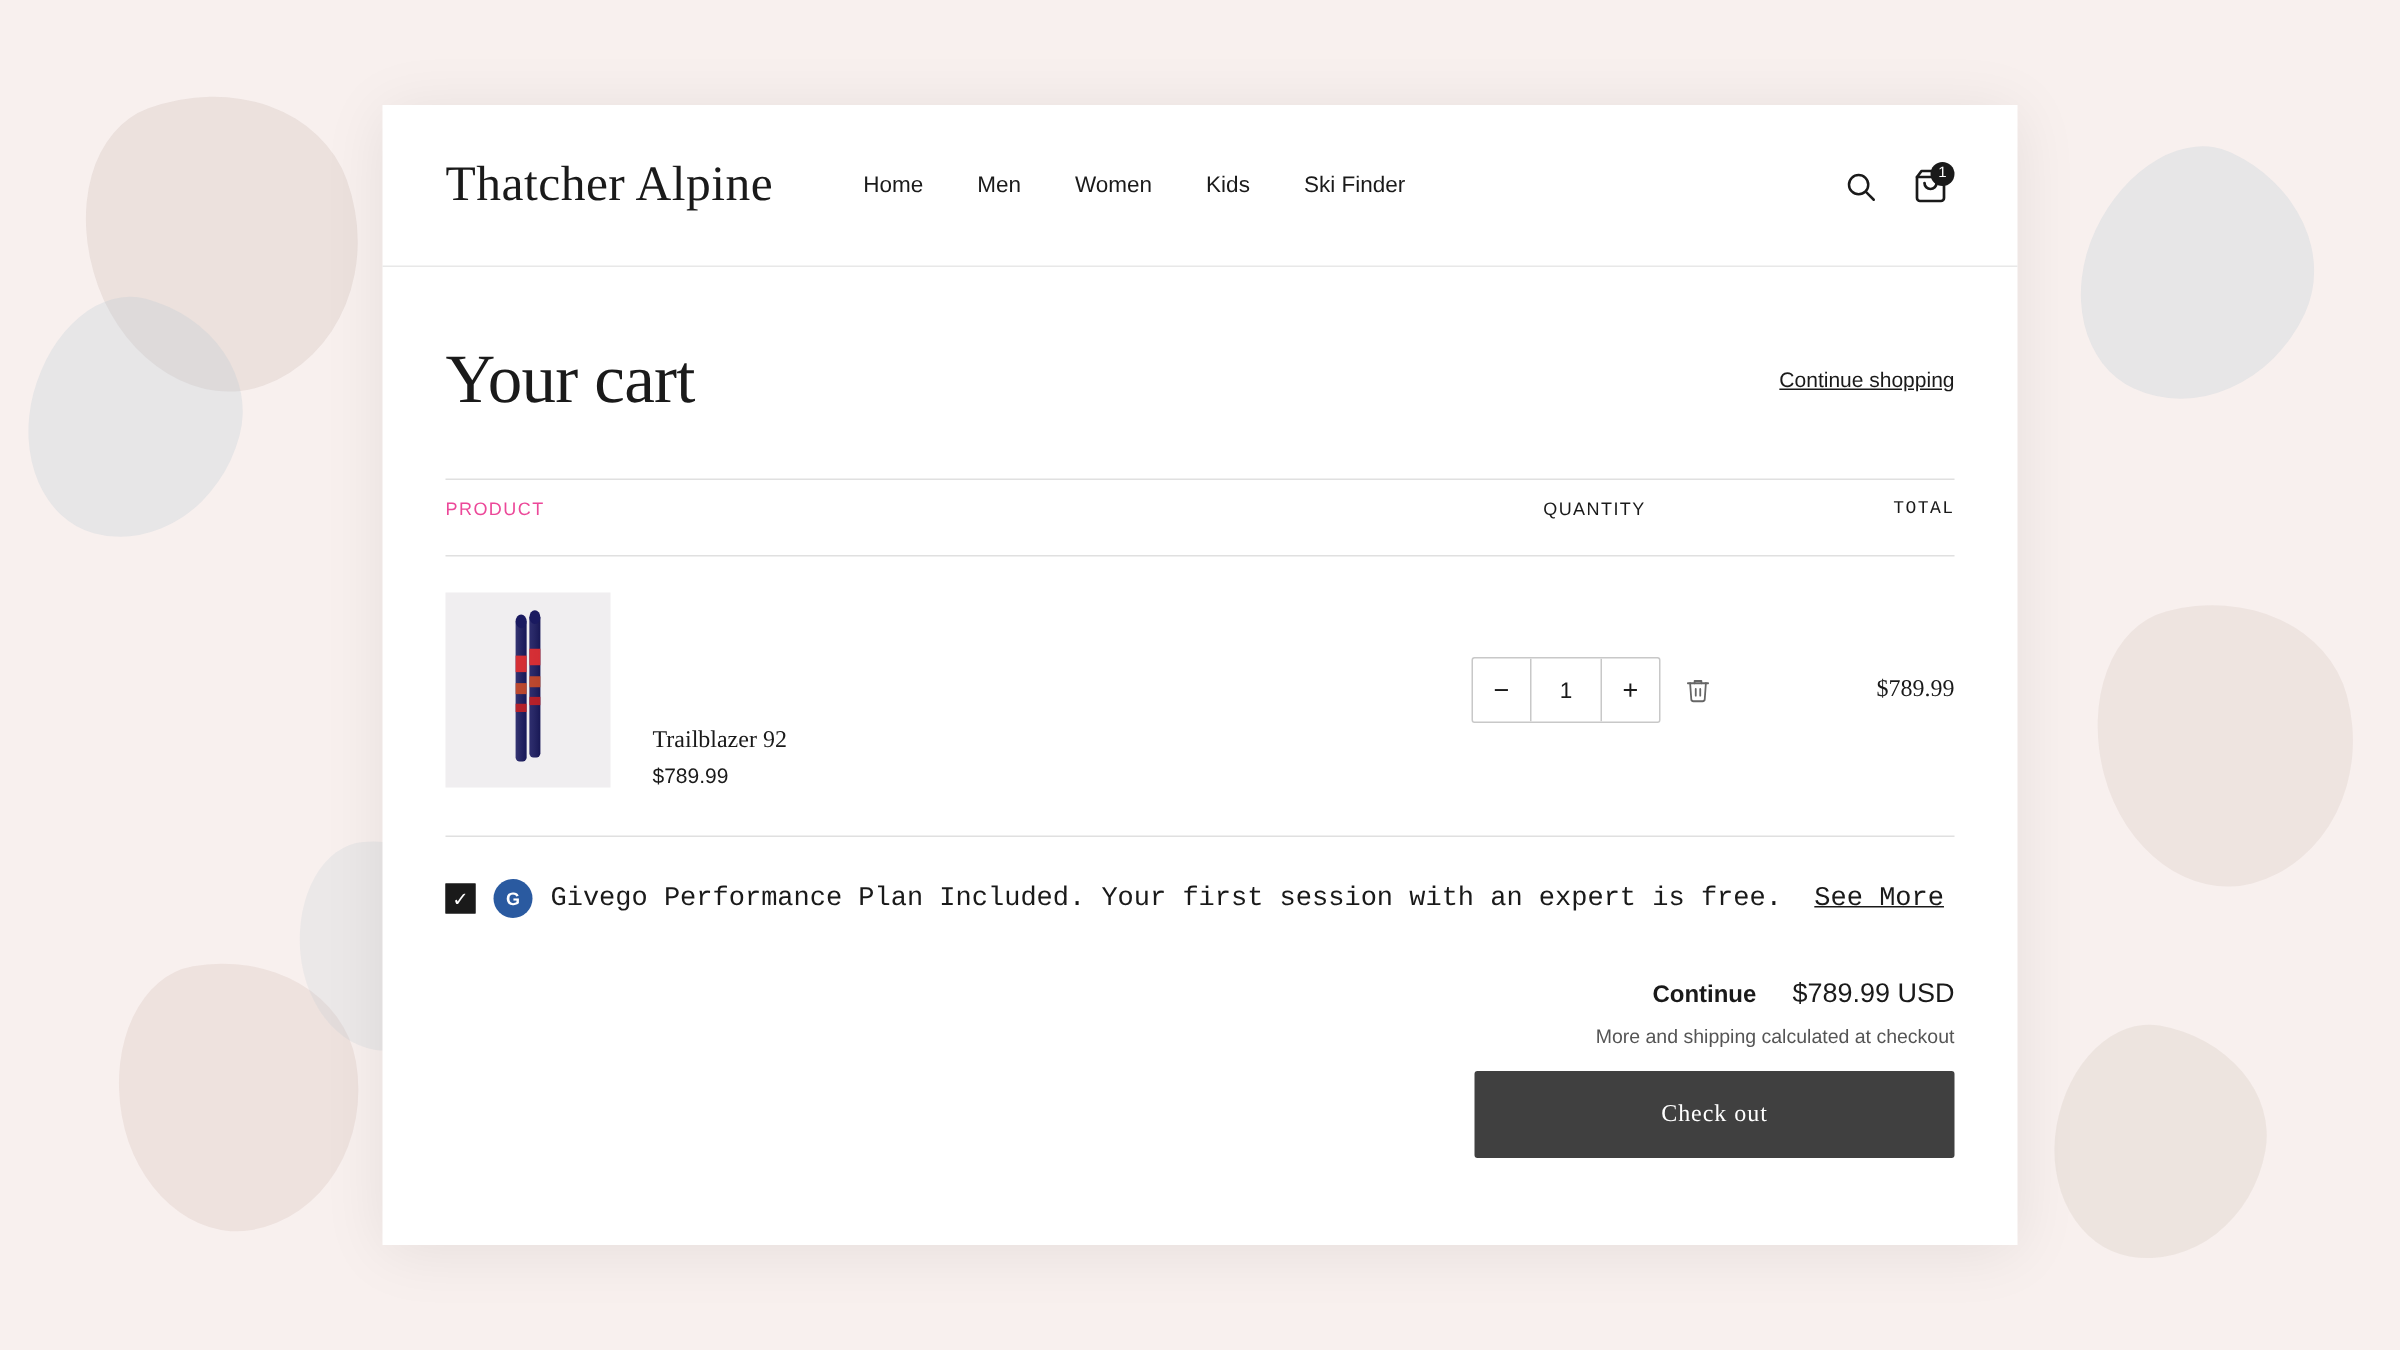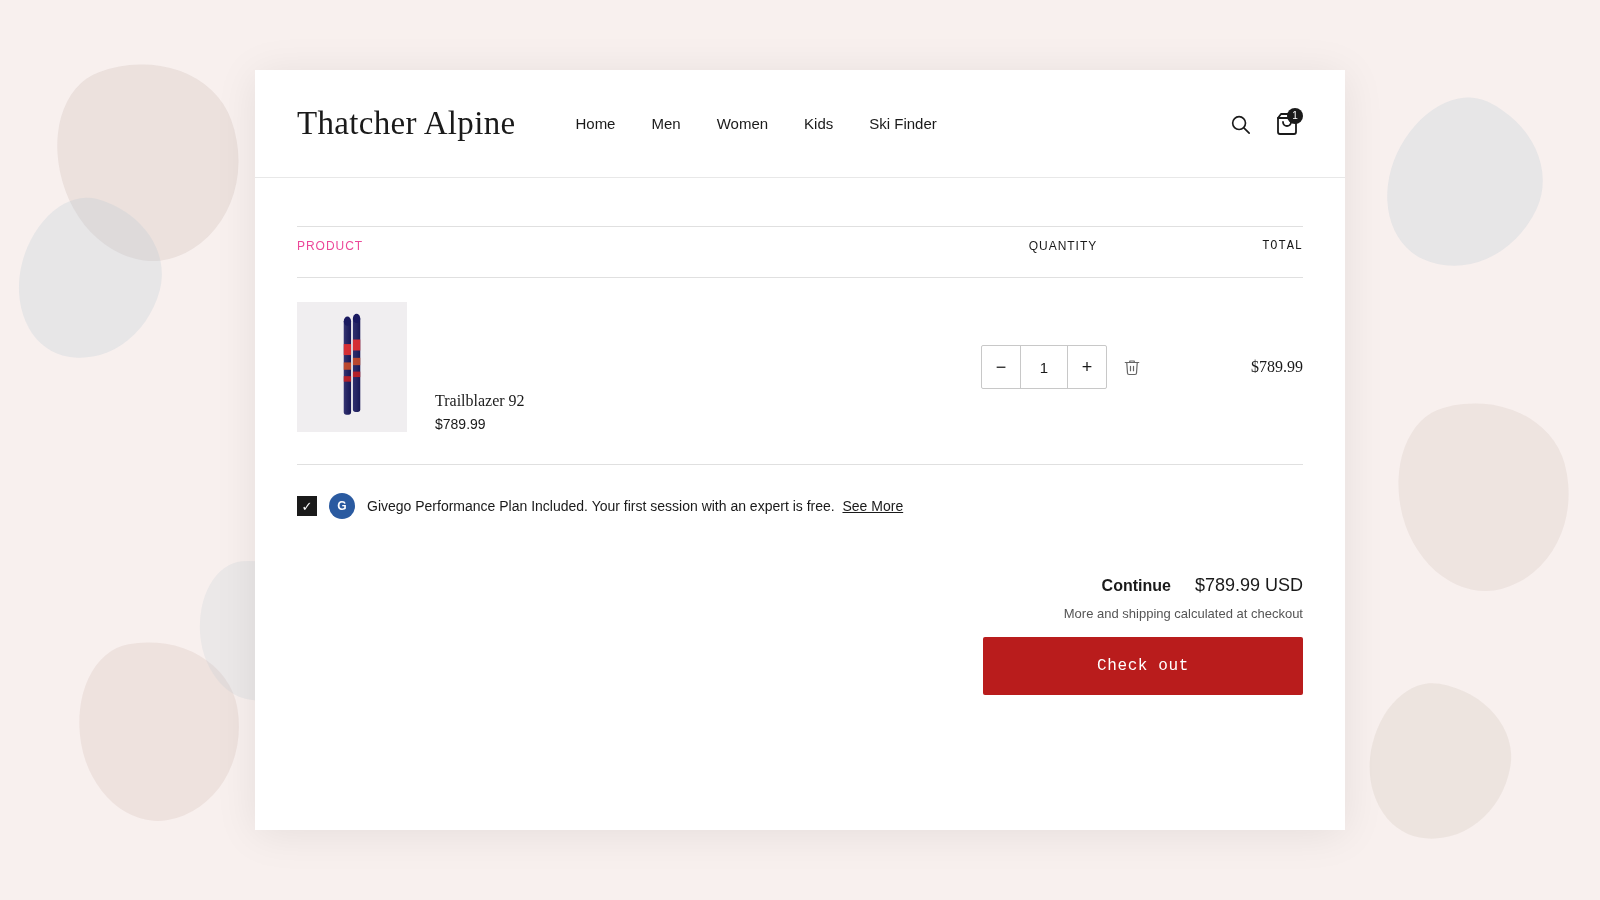--- a/index.html
+++ b/index.html
@@ -327,22 +327,22 @@
       align-items: center;
       justify-content: center;
       color: #fff;
       font-size: 12px;
       font-weight: bold;
       font-family: -apple-system, sans-serif;
       flex-shrink: 0;
     }
 
     .givego-text {
-      font-family: Liberation Sans, sans-serif;
-      font-size: 14px;
+      font-family: Liberation Mono, monospace;
+      font-size: 18px;
       color: #1a1a1a;
     }
 
     .givego-link {
       color: #1a1a1a;
       text-decoration: underline;
       cursor: pointer;
     }
 
     
@@ -363,37 +363,36 @@
       font-size: 16px;
       font-weight: 600;
       font-family: -apple-system, sans-serif;
       color: #1a1a1a;
     }
 
     .subtotal-value {
       font-size: 18px;
       font-family: -apple-system, sans-serif;
       color: #1a1a1a;
-      margin-top: 16px;
     }
 
     .tax-note {
       font-family: -apple-system, sans-serif;
       font-size: 13px;
       color: #555;
     }
 
     .checkout-btn {
       margin-top: 6px;
       width: 320px;
       height: 58px;
-      background: #b91c1c;
+      background: #404040;
       color: #fff;
       border: none;
-      font-family: Liberation Mono, monospace;
+      font-family: Liberation Serif, serif;
       font-size: 16px;
       letter-spacing: 0.04em;
       cursor: pointer;
       border-radius: 2px;
     }
   </style>
 </head>
 <body>
 
 <div class="bg-shapes">
@@ -433,20 +432,24 @@
             <path d="M16 10a4 4 0 01-8 0"></path>
           </svg>
           <div class="cart-badge">1</div>
         </div>
       </button>
     </div>
   </nav>
 
   <div class="main">
 
+    <div class="cart-header">
+      <h1 class="cart-title">Your cart</h1>
+      <a class="continue-link">Continue shopping</a>
+    </div>
 
     <div class="table-header">
       <div class="col-product">PRODUCT</div>
       <div class="col-quantity">QUANTITY</div>
       <div class="col-total">TOTAL</div>
     </div>
 
     <div class="cart-item">
 
       <div class="item-product">

